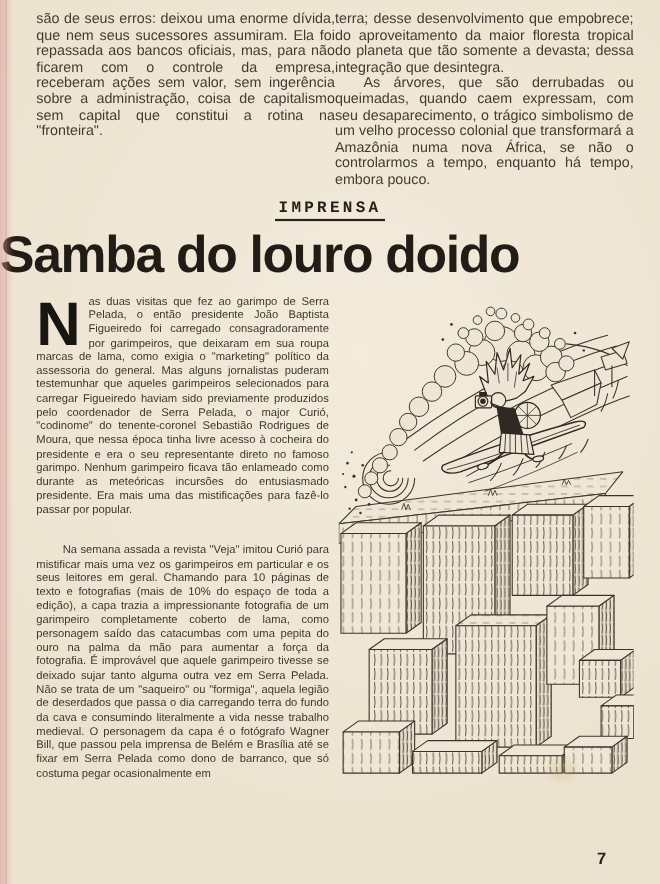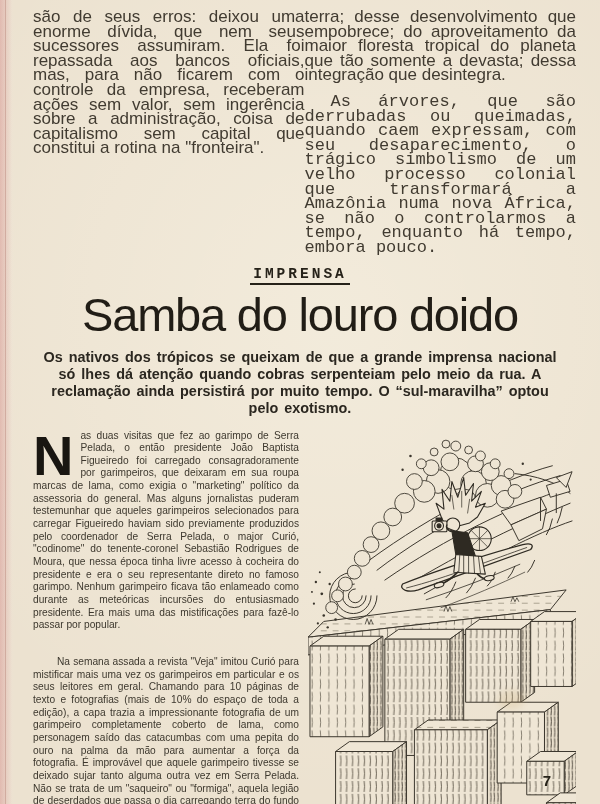--- a/index.html
+++ b/index.html
@@ -22,34 +22,34 @@
   .edge-tint::after{
     content:"";position:absolute;left:5px;top:0;bottom:0;width:1px;
     background:rgba(170,112,100,.35);
   }
   .stain{position:absolute;border-radius:50%;pointer-events:none;}
   .stain.s1{left:498px;top:690px;width:26px;height:20px;background:rgba(206,172,118,.22);filter:blur(3px);}
 
   .topcols{
     display:grid;grid-template-columns:1fr 1fr;
     padding:10px 24px 0 33px;
-    font-size:17px;line-height:14.6px;text-align:justify;
+    font-size:13px;line-height:14.6px;text-align:justify;
     color:#413b31;
   }
   .topcols p{margin:0;}
-  .topcols p.indent{text-indent:26px;margin-top:12px;font-family:Liberation Mono, monospace;}
+  .topcols p.indent{text-indent:26px;}
 
   .kicker-wrap{text-align:center;margin-top:9px;font-family:Liberation Mono, monospace;}
   .kicker{
     display:inline-block;font-weight:bold;font-size:14.5px;letter-spacing:3px;
     color:#262219;border-bottom:2.5px solid #262219;padding:0 3px 1px 3px;
   }
   .headline{
-    margin:5px 0 0 0;text-align:center;
-    font-size:47px;line-height:50px;font-weight:normal;letter-spacing:-1.2px;
+    margin:5px 0 0 0;text-align:left;
+    font-size:47px;line-height:50px;font-weight:bold;letter-spacing:-1.2px;
     color:#211d16;
   }
   .lead{
     width:524px;margin:9px auto 0 auto;text-align:center;
     font-weight:bold;font-size:14.4px;line-height:17px;word-spacing:2px;
     color:#2b2720;
   }
 
   .bodycols{
     display:grid;grid-template-columns:266px 1fr;column-gap:9px;
@@ -88,21 +88,20 @@
       <p class="indent">As árvores, que são derrubadas ou queimadas, quando caem expressam, com seu desaparecimento, o trágico simbolismo de um velho processo colonial que transformará a Amazônia numa nova África, se não o controlarmos a tempo, enquanto há tempo, embora pouco.</p>
     </div>
   </section>
 
   <div class="kicker-wrap">
     <span class="kicker">IMPRENSA</span>
   </div>
 
   <h1 class="headline">Samba do louro doido</h1>
 
-  <p class="lead">Os nativos dos trópicos se queixam de que a grande imprensa nacional só lhes dá atenção quando cobras serpenteiam pelo meio da rua. A reclamação ainda persistirá por muito tempo. O “sul-maravilha” optou pelo exotismo.</p>
 
   <section class="bodycols">
     <div class="bodytext">
       <p><span class="dropcap">N</span><span>as duas visitas que fez ao garimpo de Serra Pelada, o então presidente João Baptista Figueiredo foi carregado consagradoramente por garimpeiros, que deixaram em sua roupa marcas de lama, como exigia o "marketing" político da assessoria do general. Mas alguns jornalistas puderam testemunhar que aqueles garimpeiros selecionados para carregar Figueiredo haviam sido previamente produzidos pelo coordenador de Serra Pelada, o major Curió, "codinome" do tenente-coronel Sebastião Rodrigues de Moura, que nessa época tinha livre acesso à cocheira do presidente e era o seu representante direto no famoso garimpo. Nenhum garimpeiro ficava tão enlameado como durante as meteóricas incursões do entusiasmado presidente. Era mais uma das mistificações para fazê-lo passar por popular.</span></p>
       <p class="indent">Na semana assada a revista "Veja" imitou Curió para mistificar mais uma vez os garimpeiros em particular e os seus leitores em geral. Chamando para 10 páginas de texto e fotografias (mais de 10% do espaço de toda a edição), a capa trazia a impressionante fotografia de um garimpeiro completamente coberto de lama, como personagem saído das catacumbas com uma pepita do ouro na palma da mão para aumentar a força da fotografia. É improvável que aquele garimpeiro tivesse se deixado sujar tanto alguma outra vez em Serra Pelada. Não se trata de um "saqueiro" ou "formiga", aquela legião de deserdados que passa o dia carregando terra do fundo da cava e consumindo literalmente a vida nesse trabalho medieval. O personagem da capa é o fotógrafo Wagner Bill, que passou pela imprensa de Belém e Brasília até se fixar em Serra Pelada como dono de barranco, que só costuma pegar ocasionalmente em</p>
     </div>
 
     <div class="illo">
 
       <svg viewBox="0 0 272 440" xmlns="http://www.w3.org/2000/svg">

